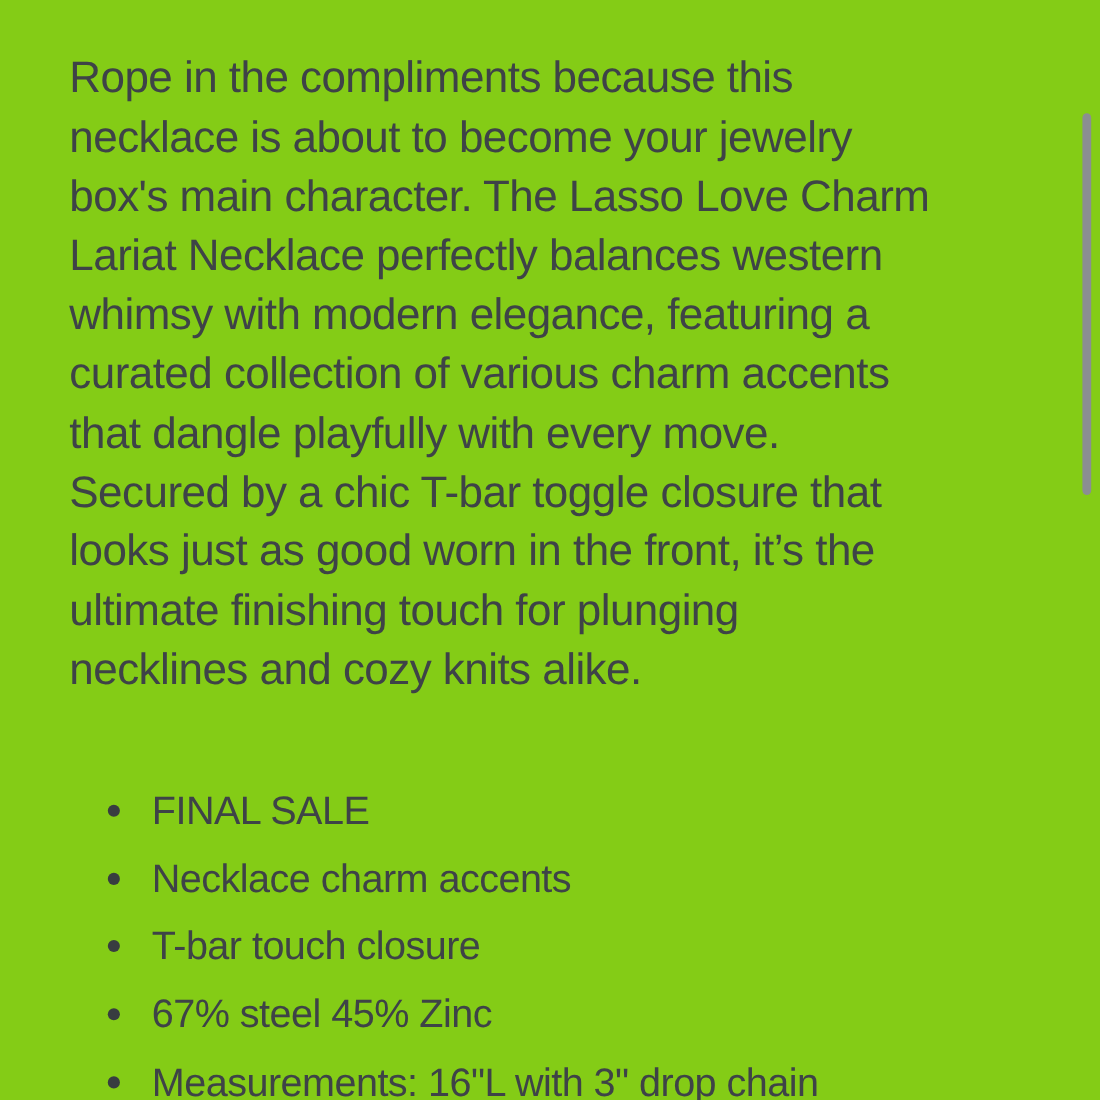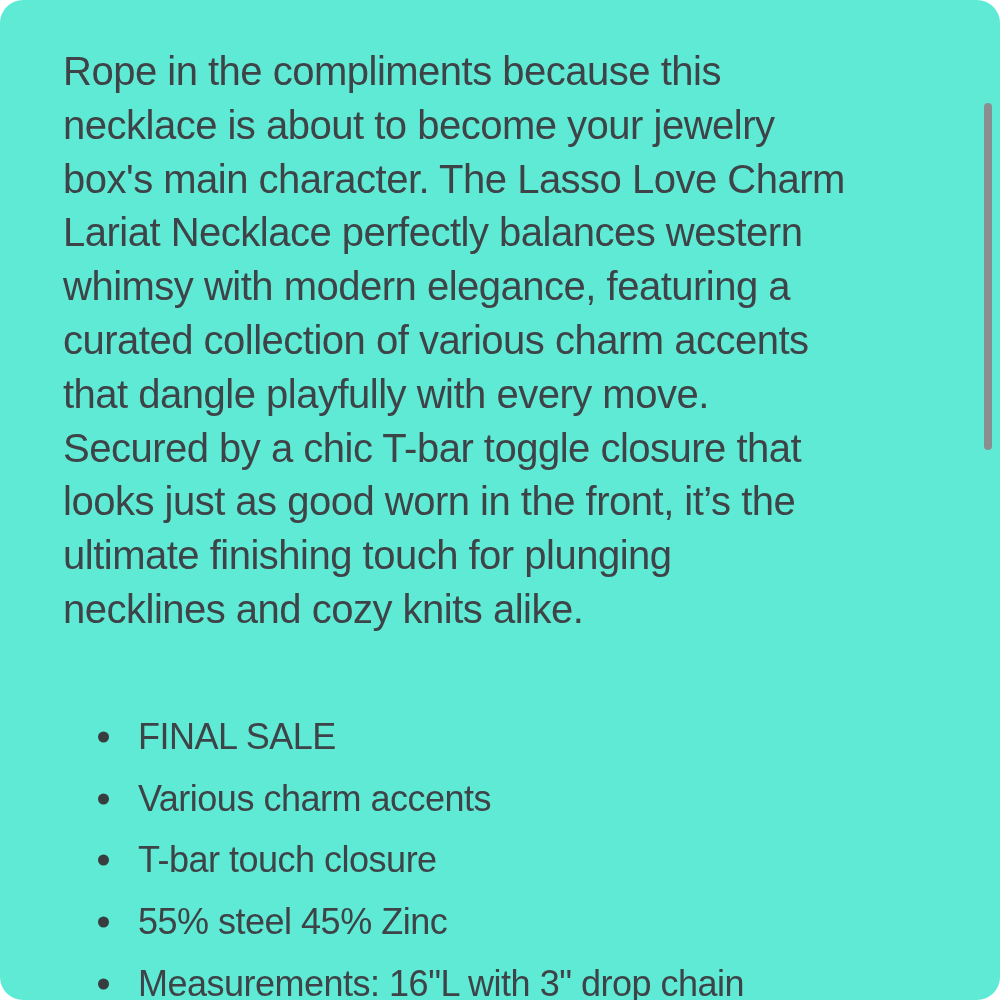--- a/index.html
+++ b/index.html
@@ -10,22 +10,21 @@
     width: 1000px;
     height: 1000px;
     background: #ffffff;
     font-family: "Liberation Sans", "DejaVu Sans", sans-serif;
     overflow: hidden;
     position: relative;
   }
   .panel {
     position: absolute;
     inset: 0;
-    background: #5eead4;
-    border-radius: 23px;
+    background: #84cc16;
   }
   .desc {
     position: absolute;
     left: 63px;
     top: 45px;
     width: 900px;
     margin: 0;
     font-size: 40px;
     line-height: 53.8px;
     font-weight: 400;
@@ -81,21 +80,21 @@
 whimsy with modern elegance, featuring a
 curated collection of various charm accents
 that dangle playfully with every move.
 Secured by a chic T-bar toggle closure that
 looks just as good worn in the front, it’s the
 ultimate finishing touch for plunging
 necklines and cozy knits alike.</p>
 
   <ul class="details">
       <li><span class="bullet"></span><span>FINAL SALE</span></li>
-      <li><span class="bullet"></span><span>Various charm accents</span></li>
+      <li><span class="bullet"></span><span>Necklace charm accents</span></li>
       <li><span class="bullet"></span><span>T-bar touch closure</span></li>
-      <li><span class="bullet"></span><span>55% steel 45% Zinc</span></li>
+      <li><span class="bullet"></span><span>67% steel 45% Zinc</span></li>
       <li><span class="bullet"></span><span>Measurements: 16"L with 3" drop chain</span></li>
     </ul>
 
   <div class="scrollbar-thumb"></div>
 
 </div>
 
 </body></html>

